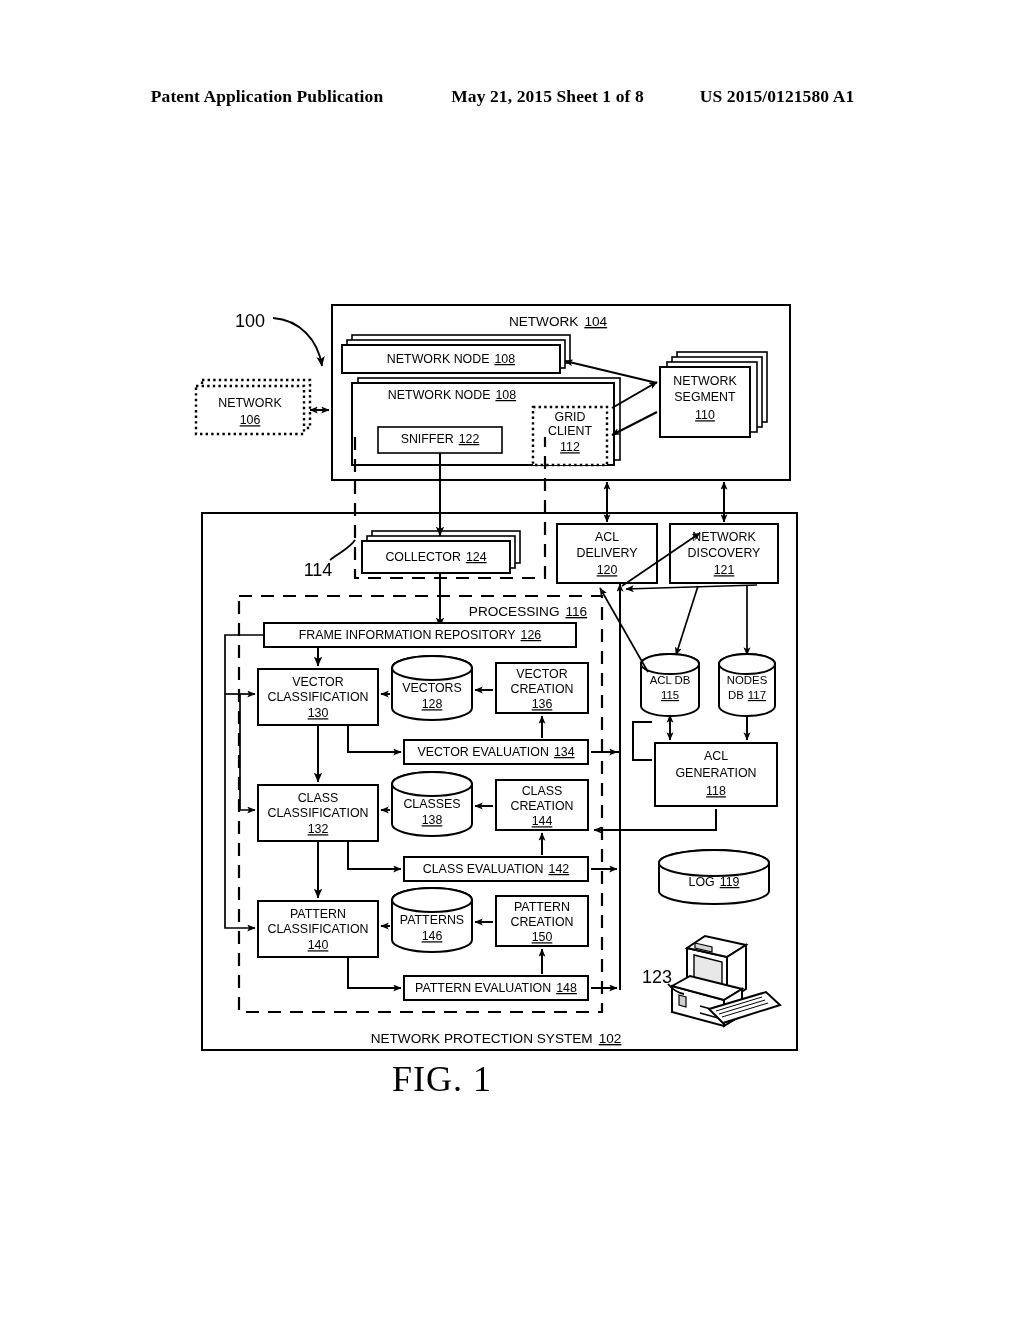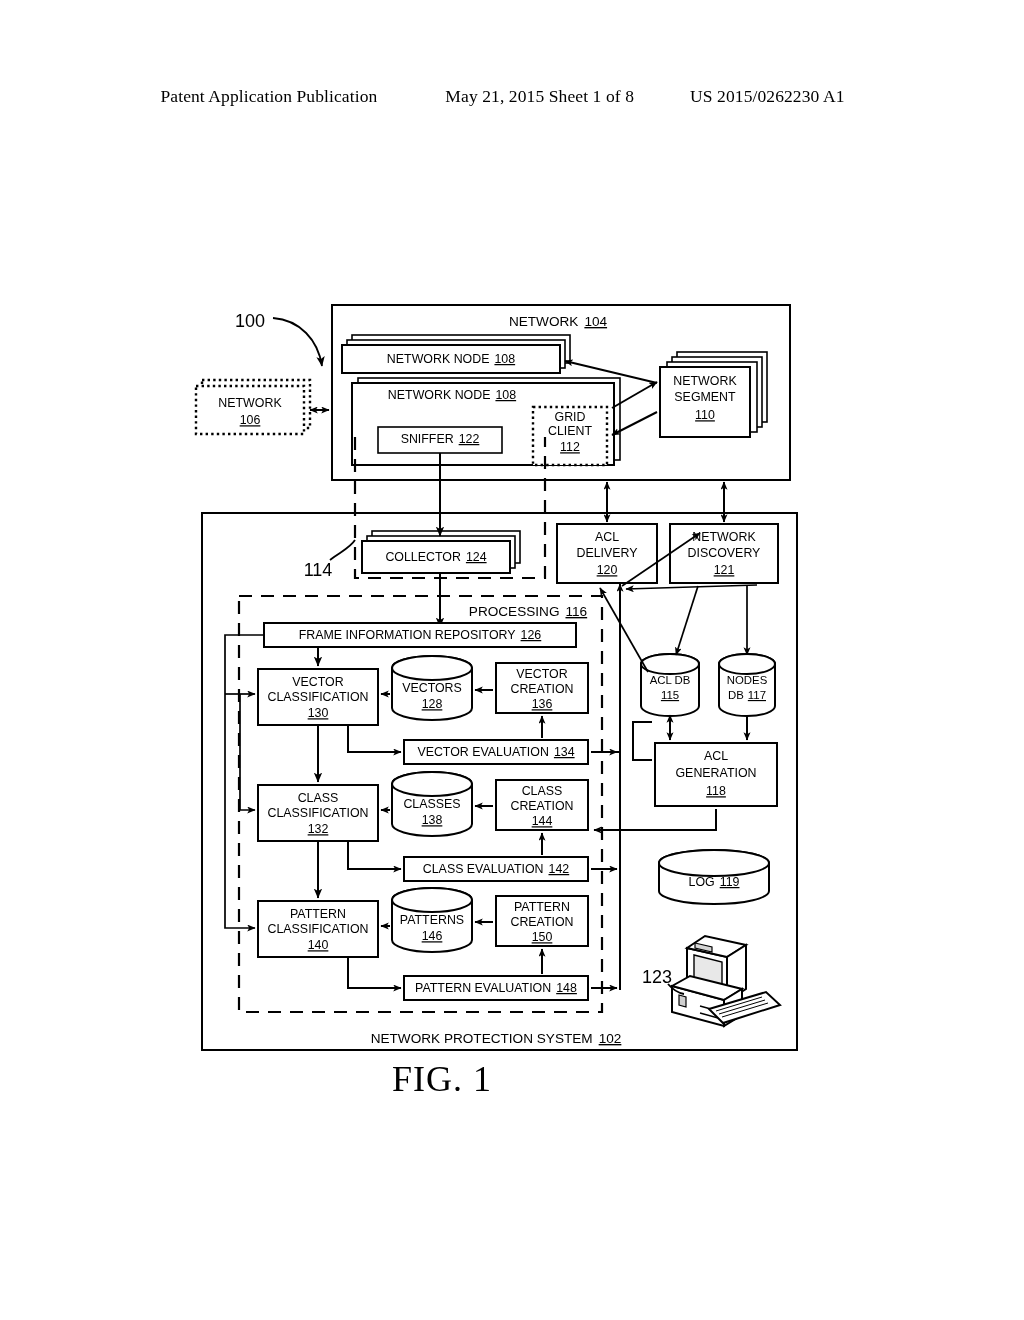--- a/index.html
+++ b/index.html
@@ -5,21 +5,21 @@
 <style>
   html,body{margin:0;padding:0;background:#ffffff;}
   body{
     width:1024px;height:1320px;position:relative;overflow:hidden;
     font-family:"Liberation Sans", sans-serif;color:#000;
   }
   
   #pub-header{
     position:absolute;left:0;top:86px;width:1005px;
     display:flex;justify-content:center;align-items:baseline;
-    font-family:"Liberation Serif", serif;font-weight:normal;font-size:17.5px;
+    font-family:"Liberation Serif", serif;font-weight:bold;font-size:17.5px;
     letter-spacing:.1px;
   }
   #pub-header .hcell{white-space:nowrap;}
   #pub-header .h1{margin-right:44px;}
   #pub-header .h2{margin-right:56px;margin-left:24px;}
 
   
   #fig-caption{
     position:absolute;left:0;top:1058px;width:884px;text-align:center;
     font-family:"Liberation Serif", serif;font-size:36px;letter-spacing:1px;
@@ -41,21 +41,21 @@
   .ln-thin{stroke:#000;stroke-width:1.7;fill:none;}
   .leader{stroke:#000;stroke-width:1.8;fill:none;}
   .num{font-size:18px;text-anchor:middle;dominant-baseline:middle;}
 </style>
 </head>
 <body>
 
 <div id="pub-header">
   <span class="hcell h1">Patent Application Publication</span>
   <span class="hcell h2">May 21, 2015  Sheet 1 of 8</span>
-  <span class="hcell h3">US 2015/0262230 A1</span>
+  <span class="hcell h3">US 2015/0121580 A1</span>
 </div>
 
 <svg id="figure-canvas" viewBox="0 0 1024 1320">
   <defs>
     <marker id="ah" markerWidth="11" markerHeight="11" refX="9.4" refY="4.2" orient="auto" markerUnits="userSpaceOnUse">
       <path d="M0,0 L10,4.2 L0,8.4 L2.4,4.2 z" fill="#000"></path>
     </marker>
     <marker id="ah-s" markerWidth="9" markerHeight="9" refX="7.8" refY="3.5" orient="auto" markerUnits="userSpaceOnUse">
       <path d="M0,0 L8.4,3.5 L0,7 L2,3.5 z" fill="#000"></path>
     </marker>

